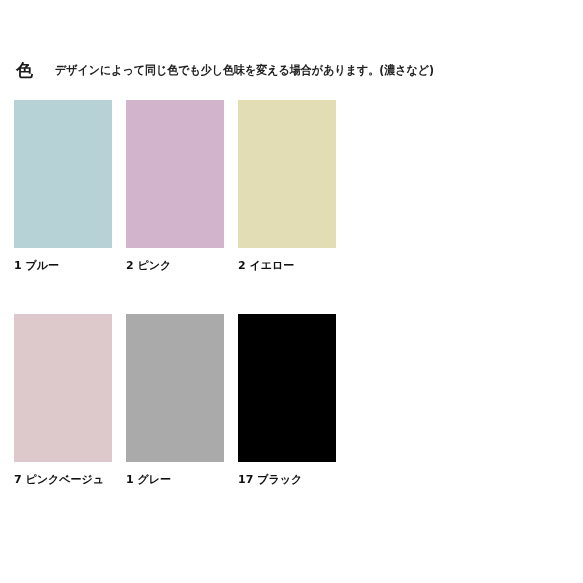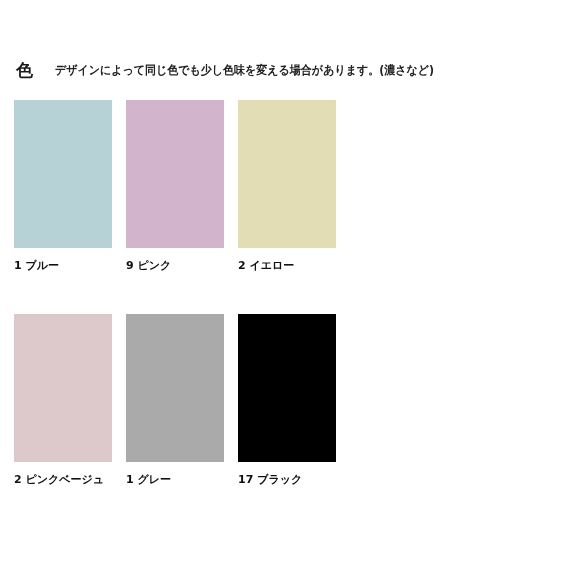--- a/index.html
+++ b/index.html
@@ -94,32 +94,32 @@
 
   <div class="grid">
 
     <div class="row">
       <div class="cell">
         <span class="swatch" style="background: rgb(183, 210, 215);"></span>
         <span class="cell-label">1 ブルー</span>
       </div>
       <div class="cell">
         <span class="swatch" style="background: rgb(210, 180, 205);"></span>
-        <span class="cell-label">9 ピンク</span>
+        <span class="cell-label">2 ピンク</span>
       </div>
       <div class="cell">
         <span class="swatch" style="background: rgb(226, 221, 181);"></span>
         <span class="cell-label">2 イエロー</span>
       </div>
     </div>
 
     <div class="row">
       <div class="cell">
         <span class="swatch" style="background: rgb(221, 201, 204);"></span>
-        <span class="cell-label">2 ピンクベージュ</span>
+        <span class="cell-label">7 ピンクベージュ</span>
       </div>
       <div class="cell">
         <span class="swatch" style="background: rgb(170, 170, 170);"></span>
         <span class="cell-label">1 グレー</span>
       </div>
       <div class="cell">
         <span class="swatch" style="background: rgb(0, 0, 0);"></span>
         <span class="cell-label">17 ブラック</span>
       </div>
     </div>

